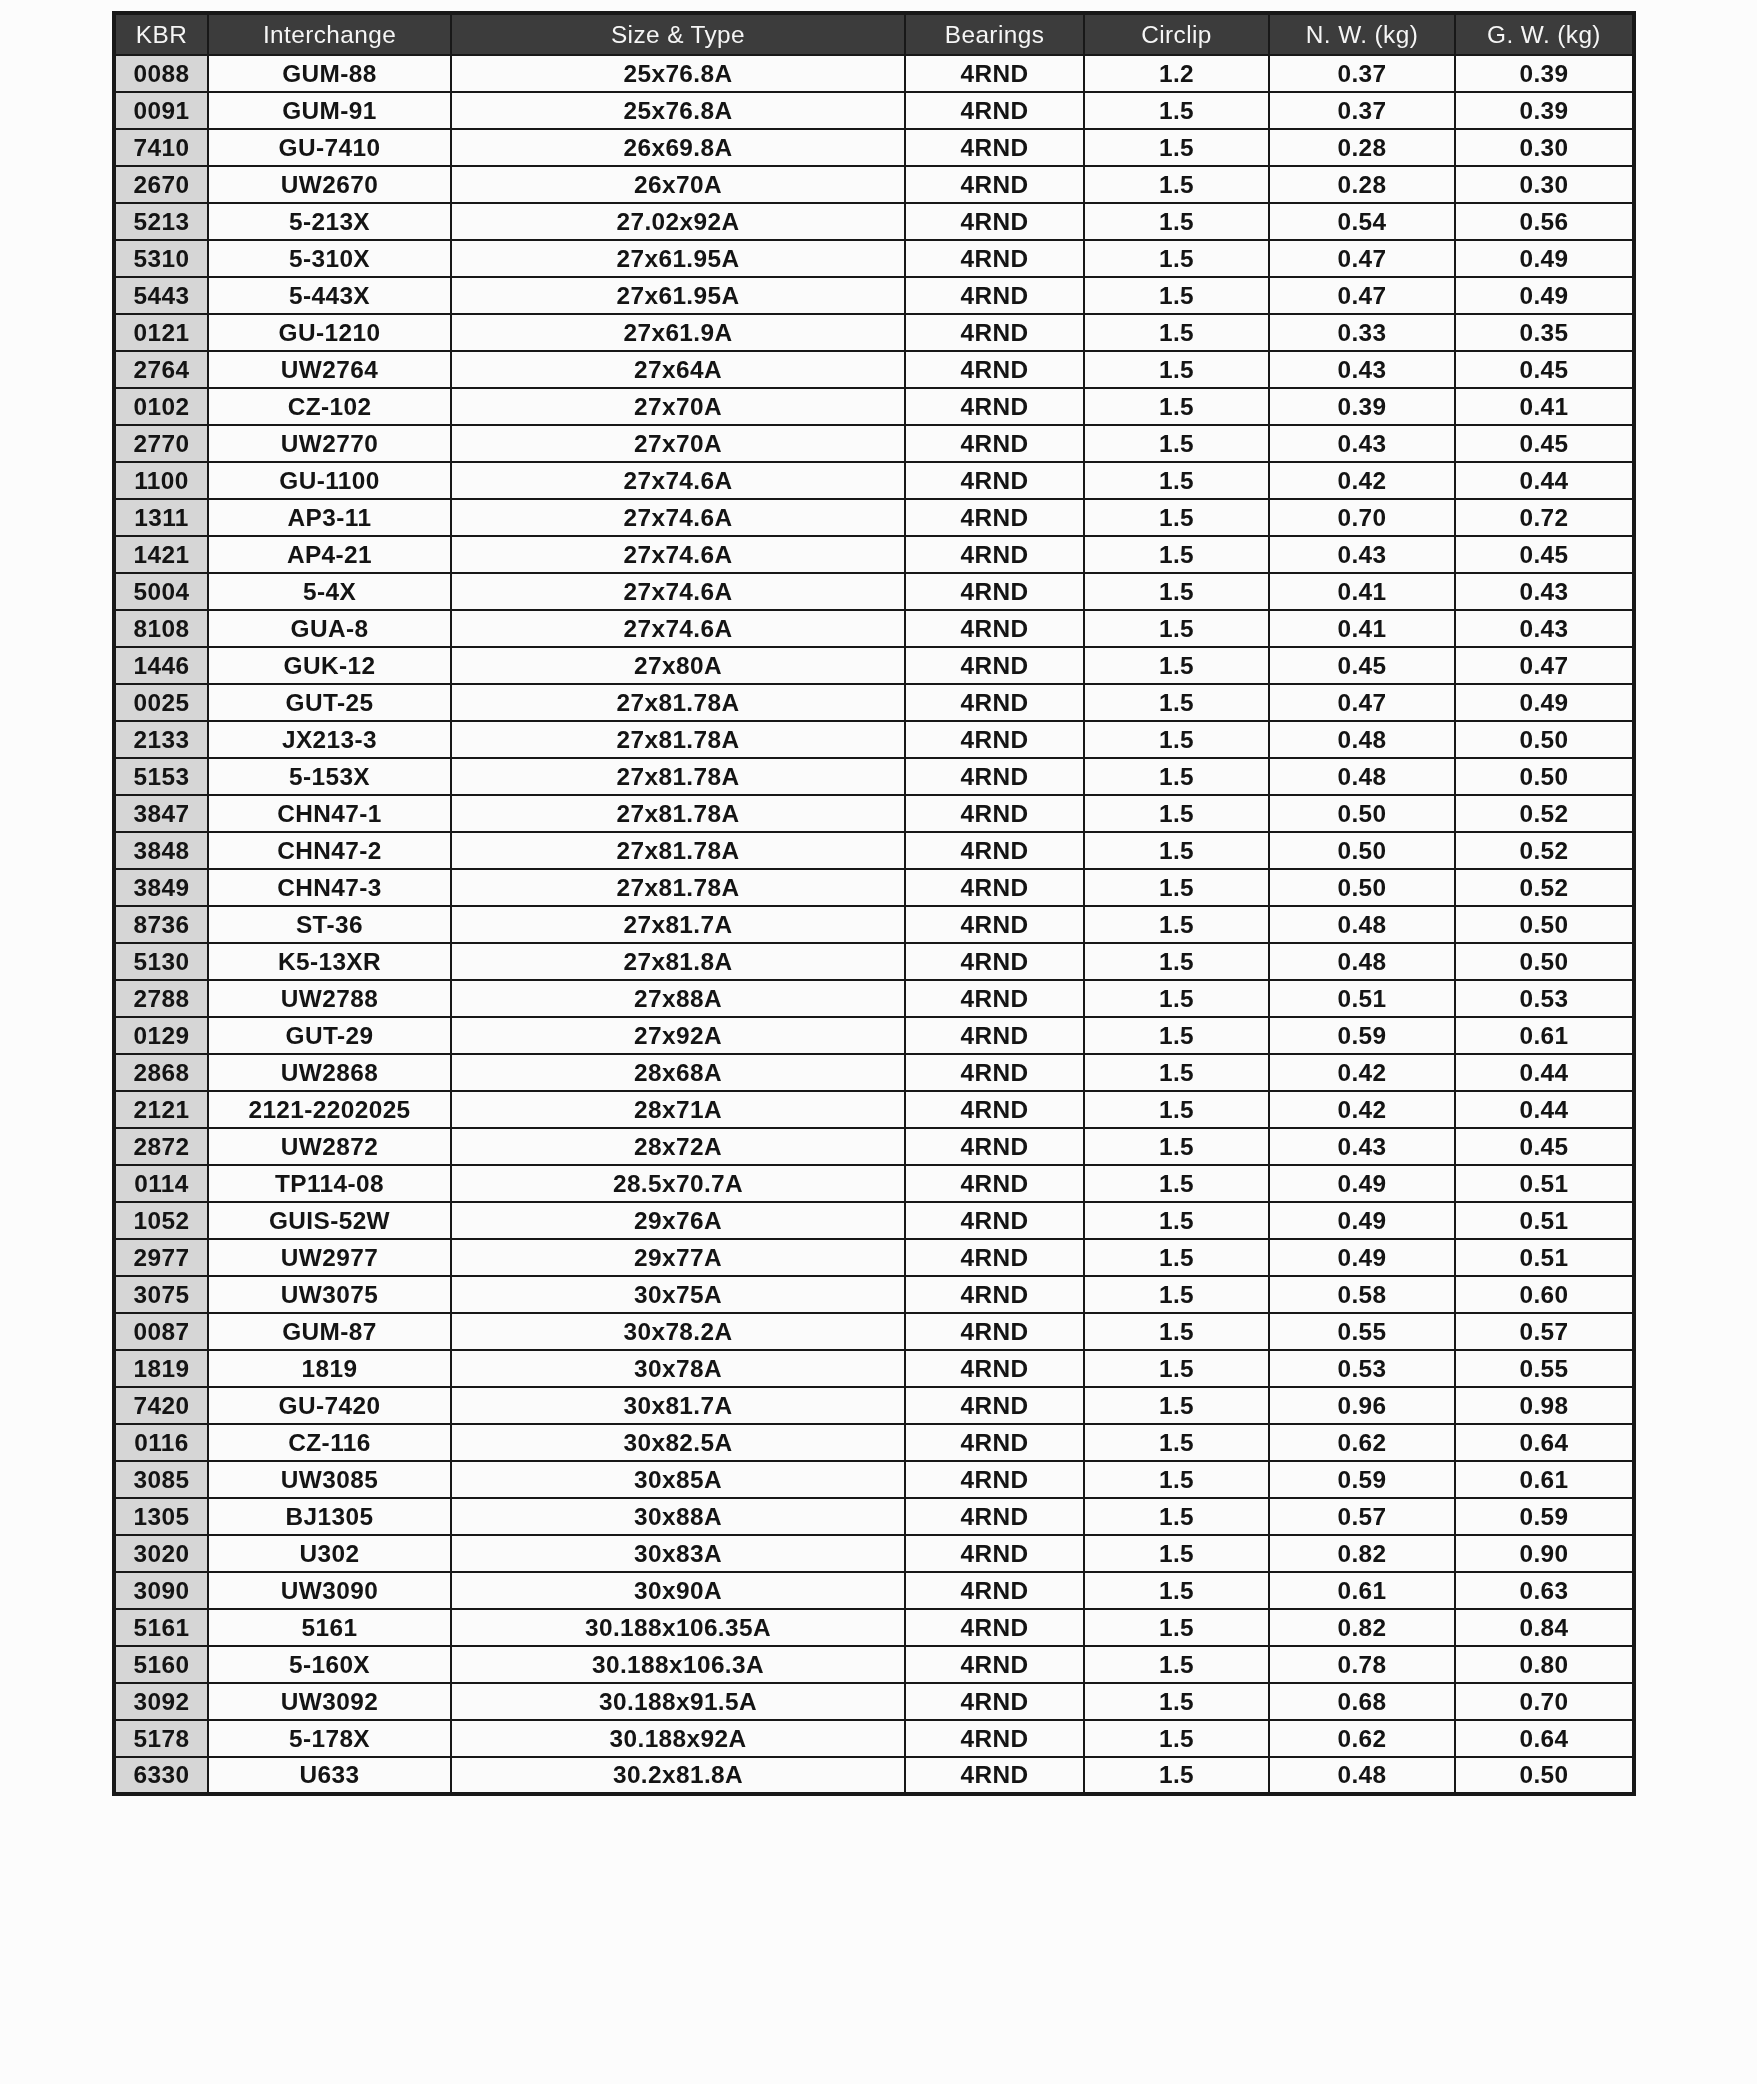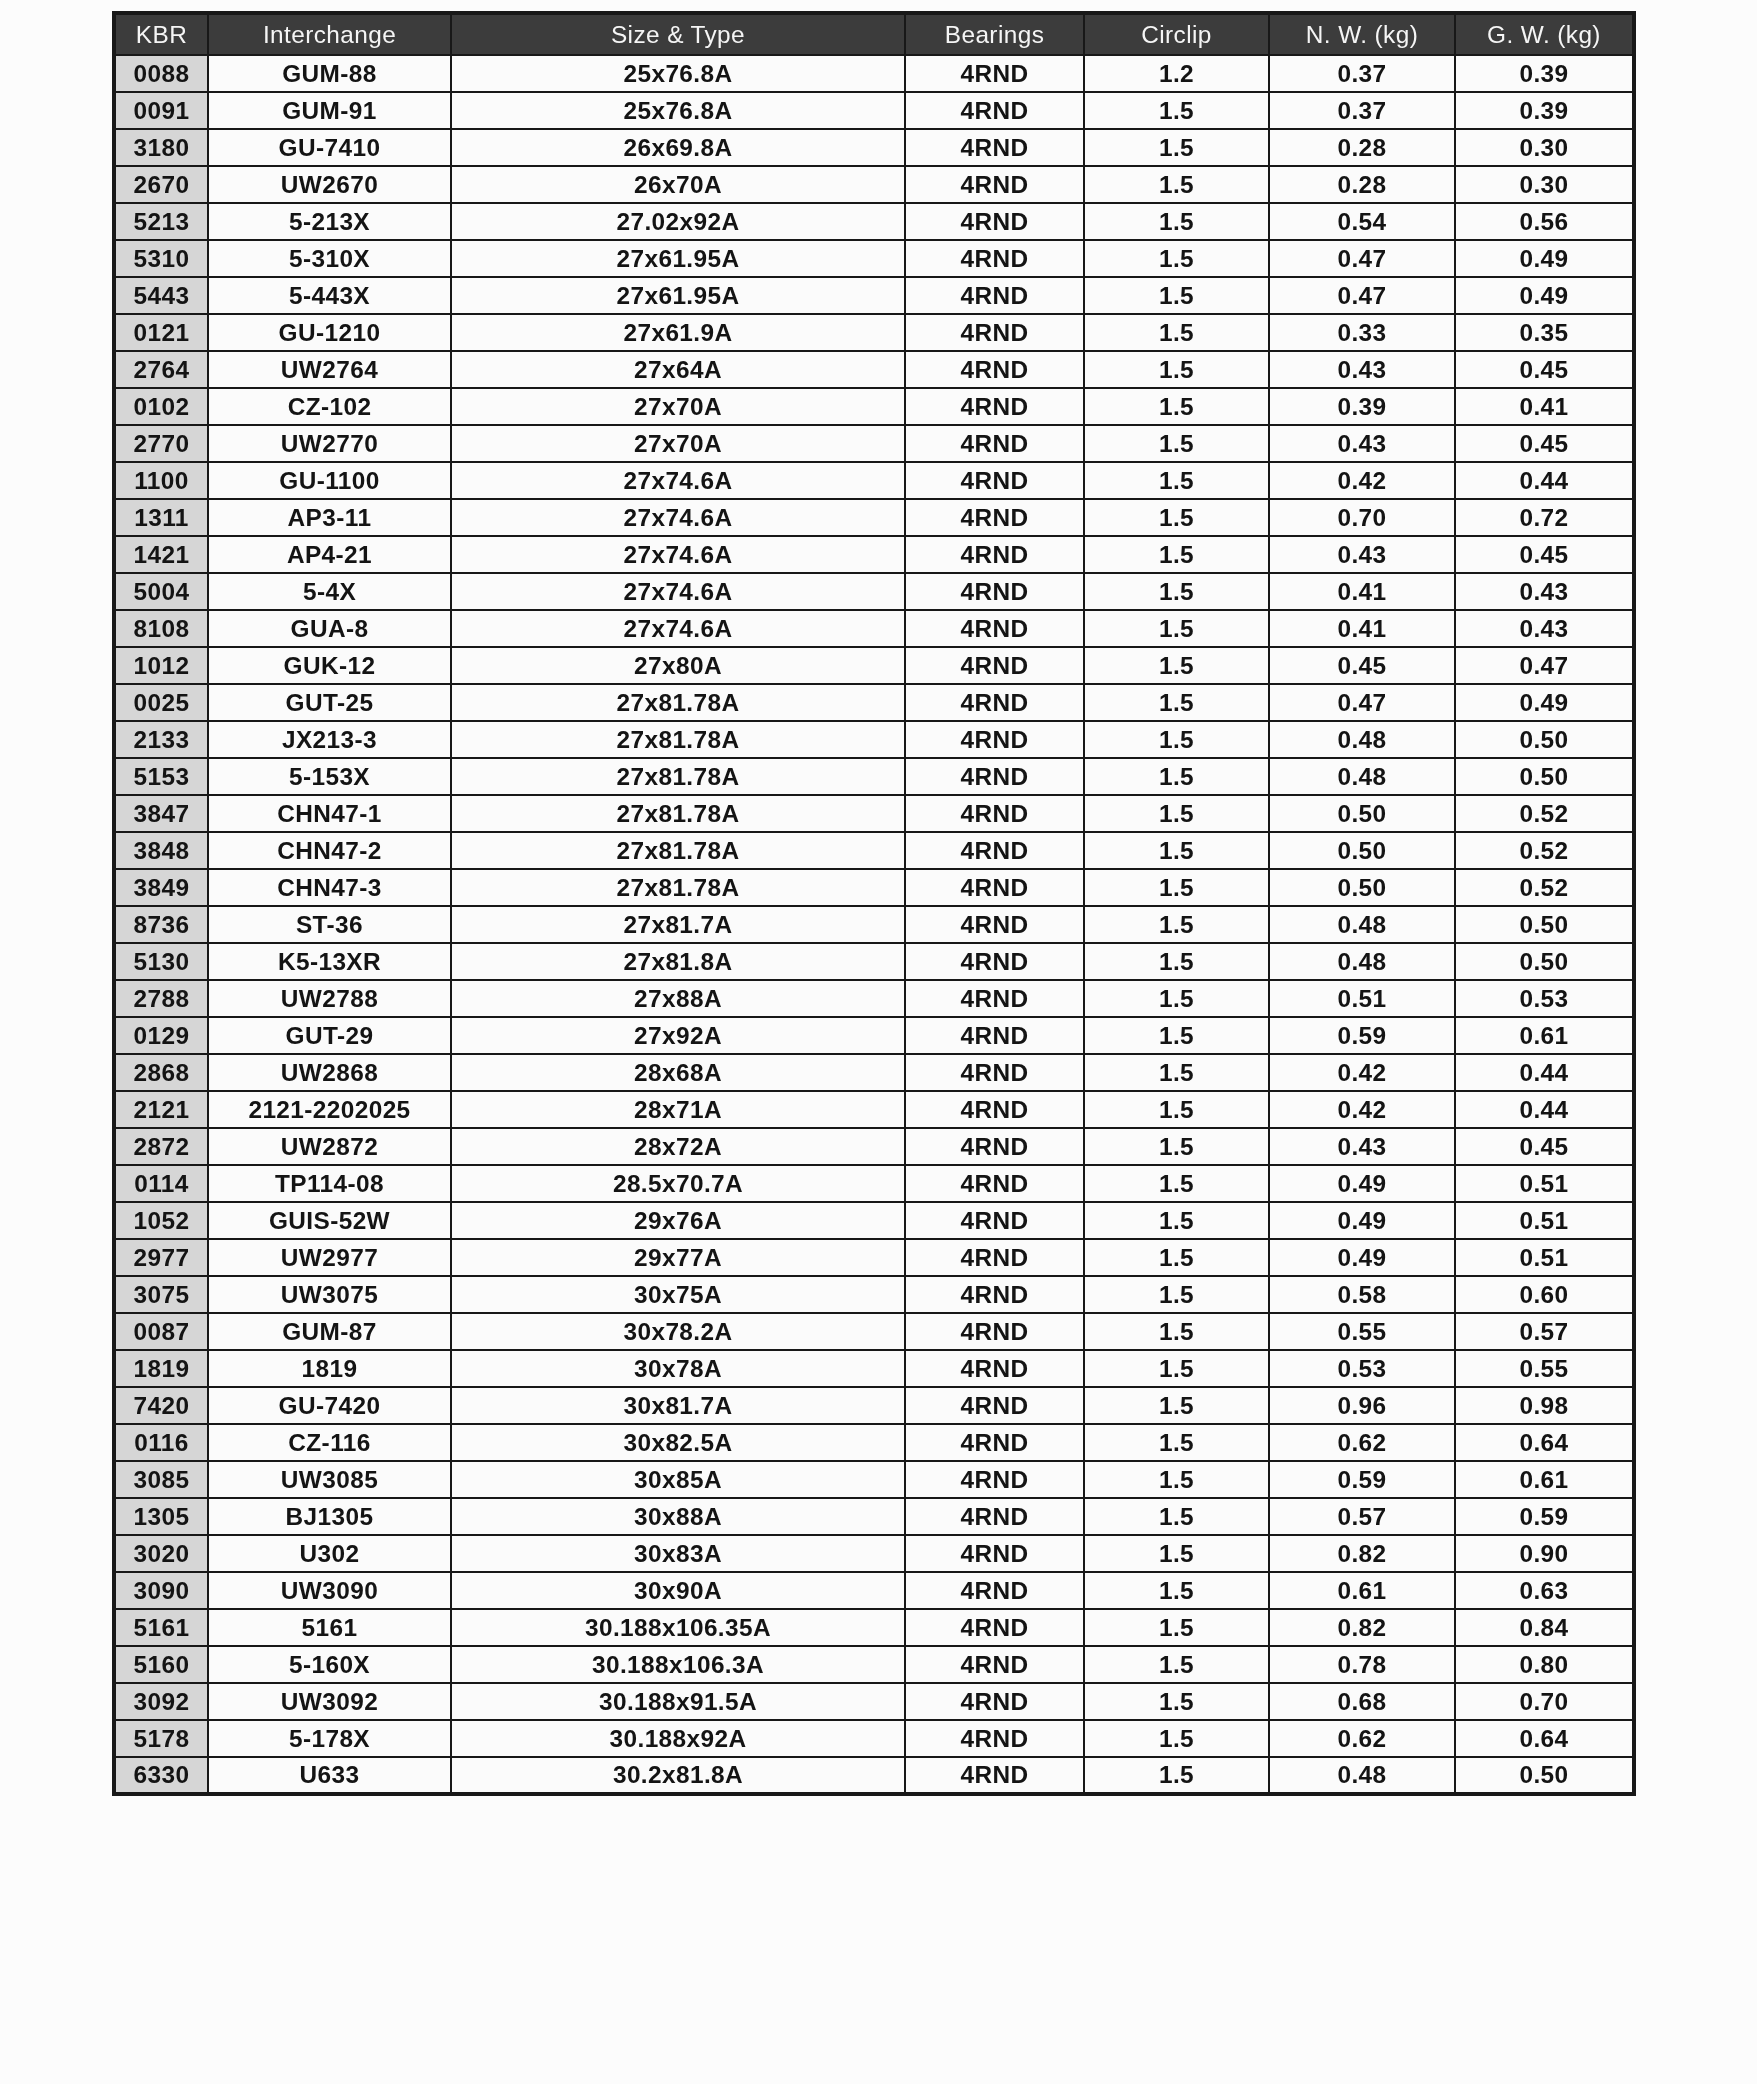--- a/index.html
+++ b/index.html
@@ -102,21 +102,21 @@
         <tr>
           <td class="col-kbr">0091</td>
           <td class="col-interchange">GUM-91</td>
           <td class="col-size_type">25x76.8A</td>
           <td class="col-bearings">4RND</td>
           <td class="col-circlip">1.5</td>
           <td class="col-nw_kg">0.37</td>
           <td class="col-gw_kg">0.39</td>
         </tr>
         <tr>
-          <td class="col-kbr">3180</td>
+          <td class="col-kbr">7410</td>
           <td class="col-interchange">GU-7410</td>
           <td class="col-size_type">26x69.8A</td>
           <td class="col-bearings">4RND</td>
           <td class="col-circlip">1.5</td>
           <td class="col-nw_kg">0.28</td>
           <td class="col-gw_kg">0.30</td>
         </tr>
         <tr>
           <td class="col-kbr">2670</td>
           <td class="col-interchange">UW2670</td>
@@ -228,21 +228,21 @@
         <tr>
           <td class="col-kbr">8108</td>
           <td class="col-interchange">GUA-8</td>
           <td class="col-size_type">27x74.6A</td>
           <td class="col-bearings">4RND</td>
           <td class="col-circlip">1.5</td>
           <td class="col-nw_kg">0.41</td>
           <td class="col-gw_kg">0.43</td>
         </tr>
         <tr>
-          <td class="col-kbr">1012</td>
+          <td class="col-kbr">1446</td>
           <td class="col-interchange">GUK-12</td>
           <td class="col-size_type">27x80A</td>
           <td class="col-bearings">4RND</td>
           <td class="col-circlip">1.5</td>
           <td class="col-nw_kg">0.45</td>
           <td class="col-gw_kg">0.47</td>
         </tr>
         <tr>
           <td class="col-kbr">0025</td>
           <td class="col-interchange">GUT-25</td>

